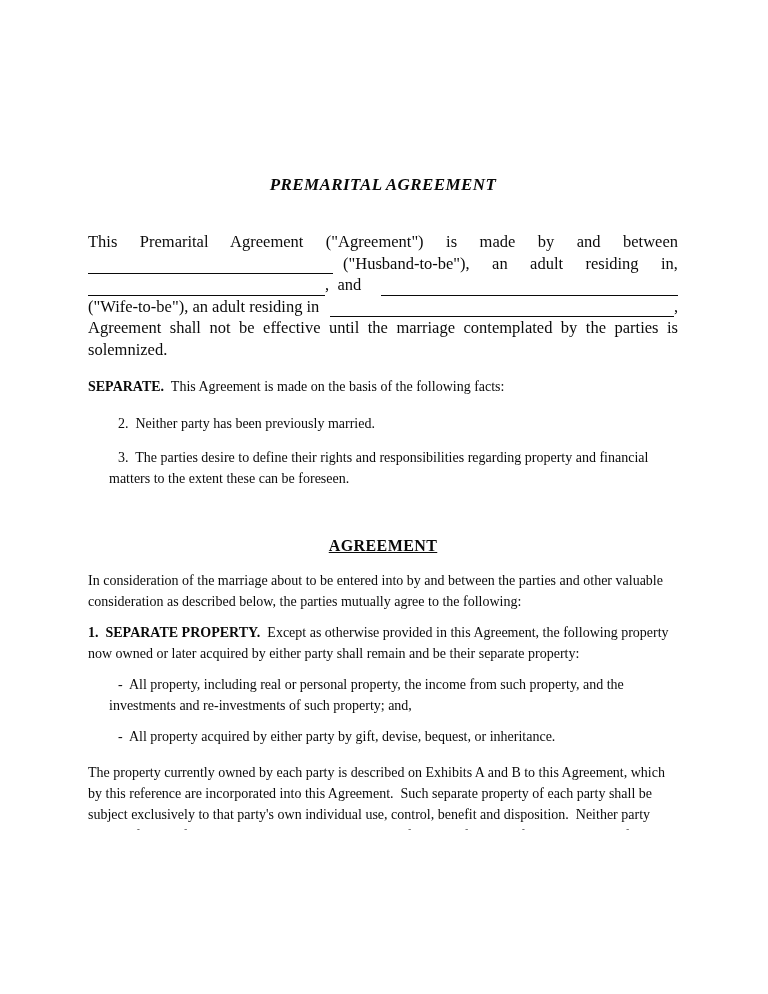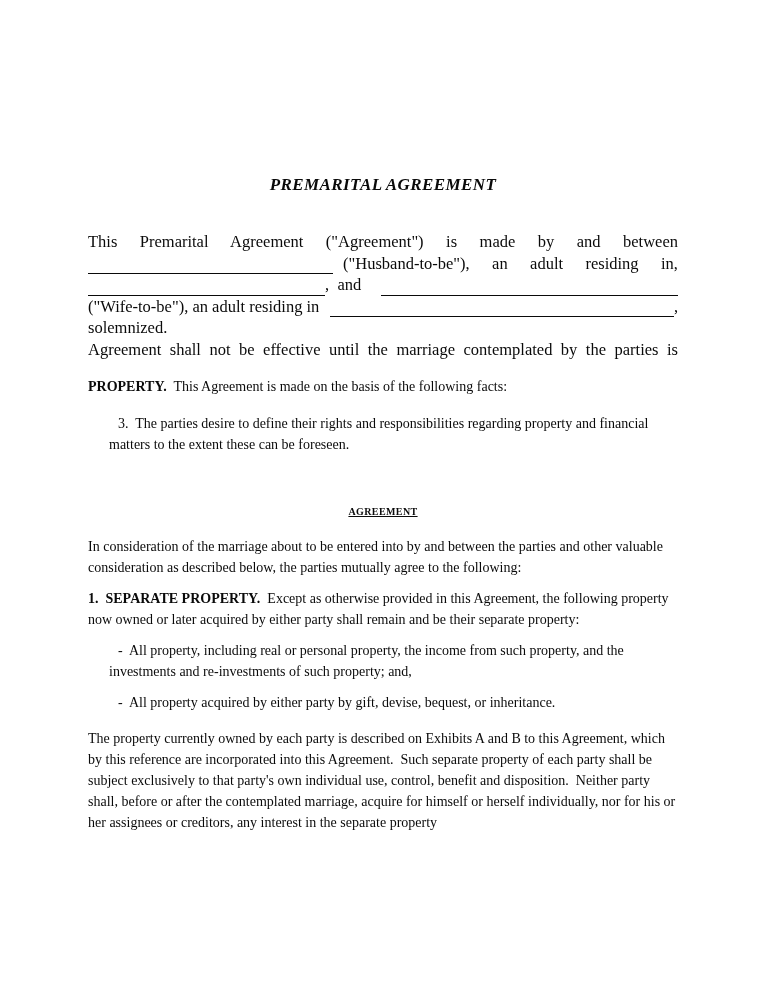--- a/index.html
+++ b/index.html
@@ -59,21 +59,21 @@
   }
   .list-item {
     font-size: 14px;
     line-height: 21px;
     margin: 0;
     padding-left: 21px;
     text-indent: 9px;
     white-space: pre-wrap;
   }
   .agr-heading {
-    font-size: 10px;
+    font-size: 16px;
     line-height: 21px;
     font-weight: bold;
     text-decoration: underline;
     text-align: center;
     letter-spacing: 0.4px;
     margin: 0 0 14px 0;
   }
   b, strong { font-weight: bold; }
 
   .mb10 { margin-bottom: 10px; }
@@ -103,26 +103,27 @@
       <span class="mid-connector">,  and</span>
       <span class="blank grow"></span>
     </div>
 
     <div class="iline flex-line">
       <span class="pre-label">("Wife-to-be"), an adult residing in </span>
       <span class="blank grow gap-left"></span>
       <span>,</span>
     </div>
 
+    <div class="iline justify-line">Agreement shall not be effective until the marriage contemplated by the parties is</div>
     <div class="iline">solemnized.</div>
-    <div class="iline justify-line">Agreement shall not be effective until the marriage contemplated by the parties is</div>
   </div>
 
-  <p class="body-par mb16"><strong>PROPERTY.</strong><span>  This Agreement is made on the basis of the following facts:</span></p>
+  <p class="body-par mb16"><strong>SEPARATE.</strong><span>  This Agreement is made on the basis of the following facts:</span></p>
 
+  <p class="list-item mb13">2.  Neither party has been previously married.</p>
   <p class="list-item mb28">3.  The parties desire to define their rights and responsibilities regarding property and financial matters to the extent these can be foreseen.</p>
 
   <h2 class="agr-heading">AGREEMENT</h2>
 
   <p class="body-par mb10">In consideration of the marriage about to be entered into by and between the parties and other valuable consideration as described below, the parties mutually agree to the following:</p>
 
   <p class="body-par mb10"><strong>1.  SEPARATE PROPERTY.</strong><span>  Except as otherwise provided in this Agreement, the following property now owned or later acquired by either party shall remain and be their separate property:</span></p>
 
   <p class="list-item mb10">-  All property, including real or personal property, the income from such property, and the investments and re-investments of such property; and,</p>
   <p class="list-item mb15">-  All property acquired by either party by gift, devise, bequest, or inheritance.</p>

